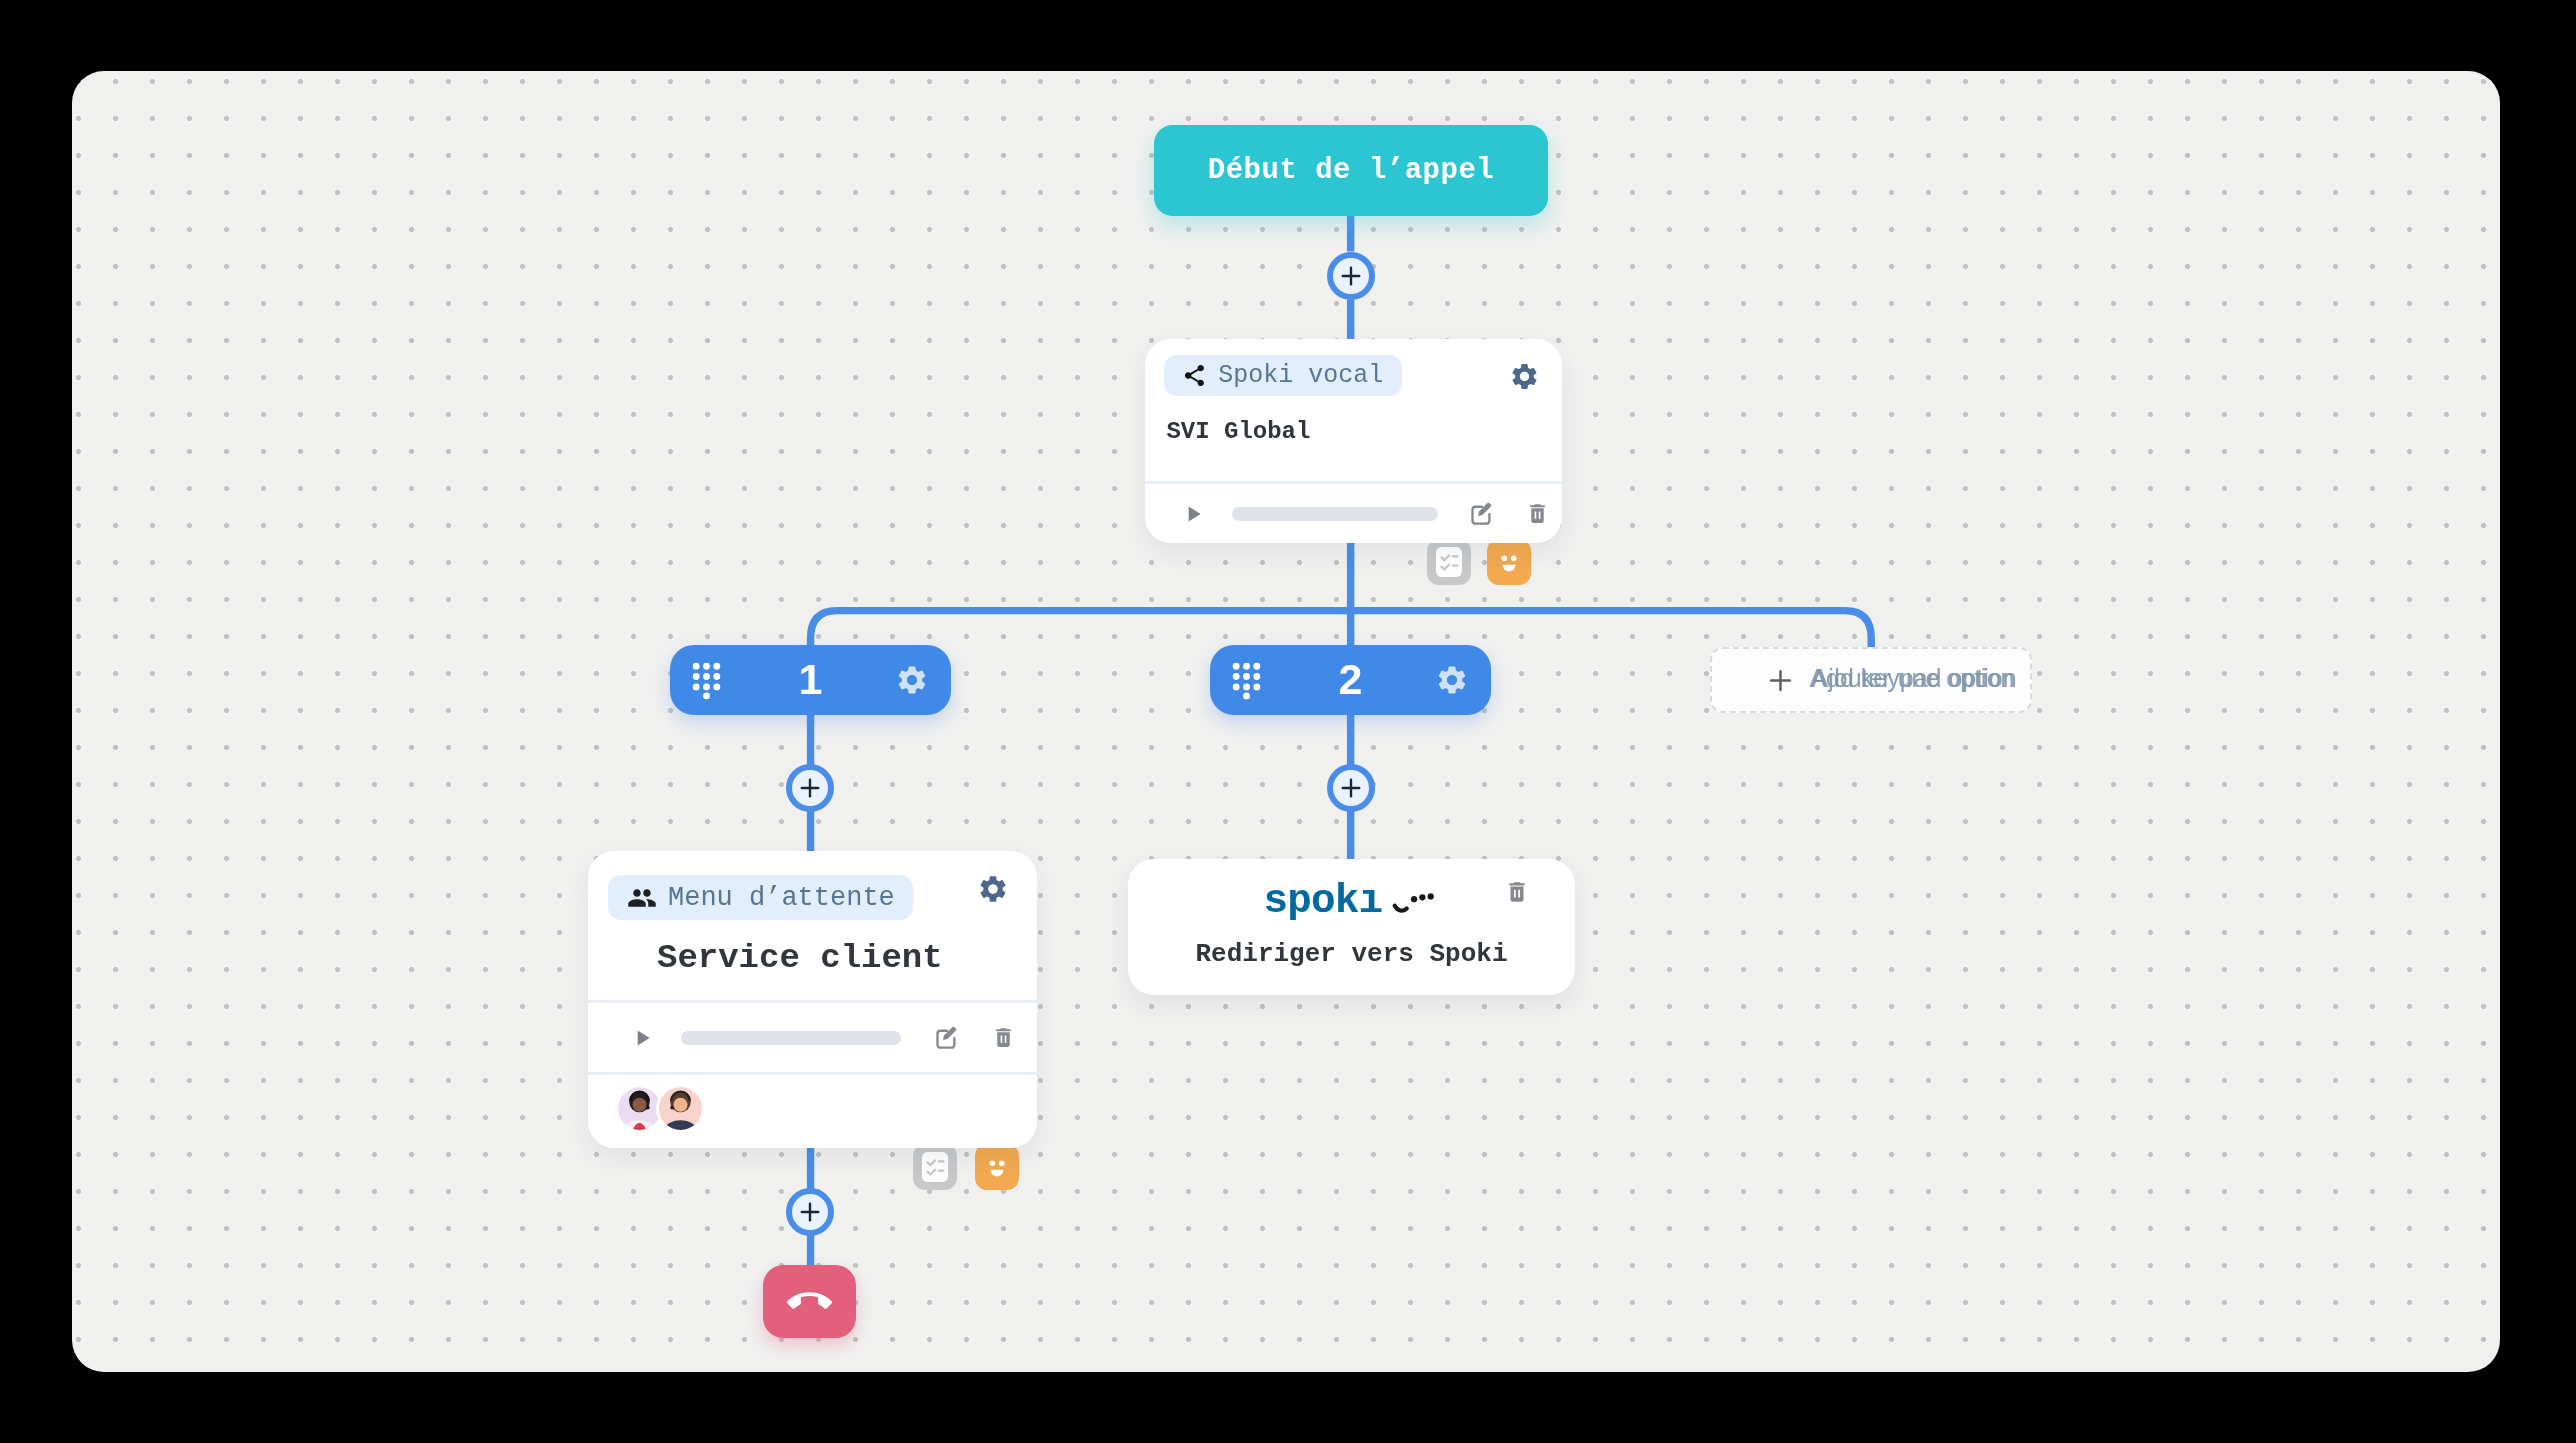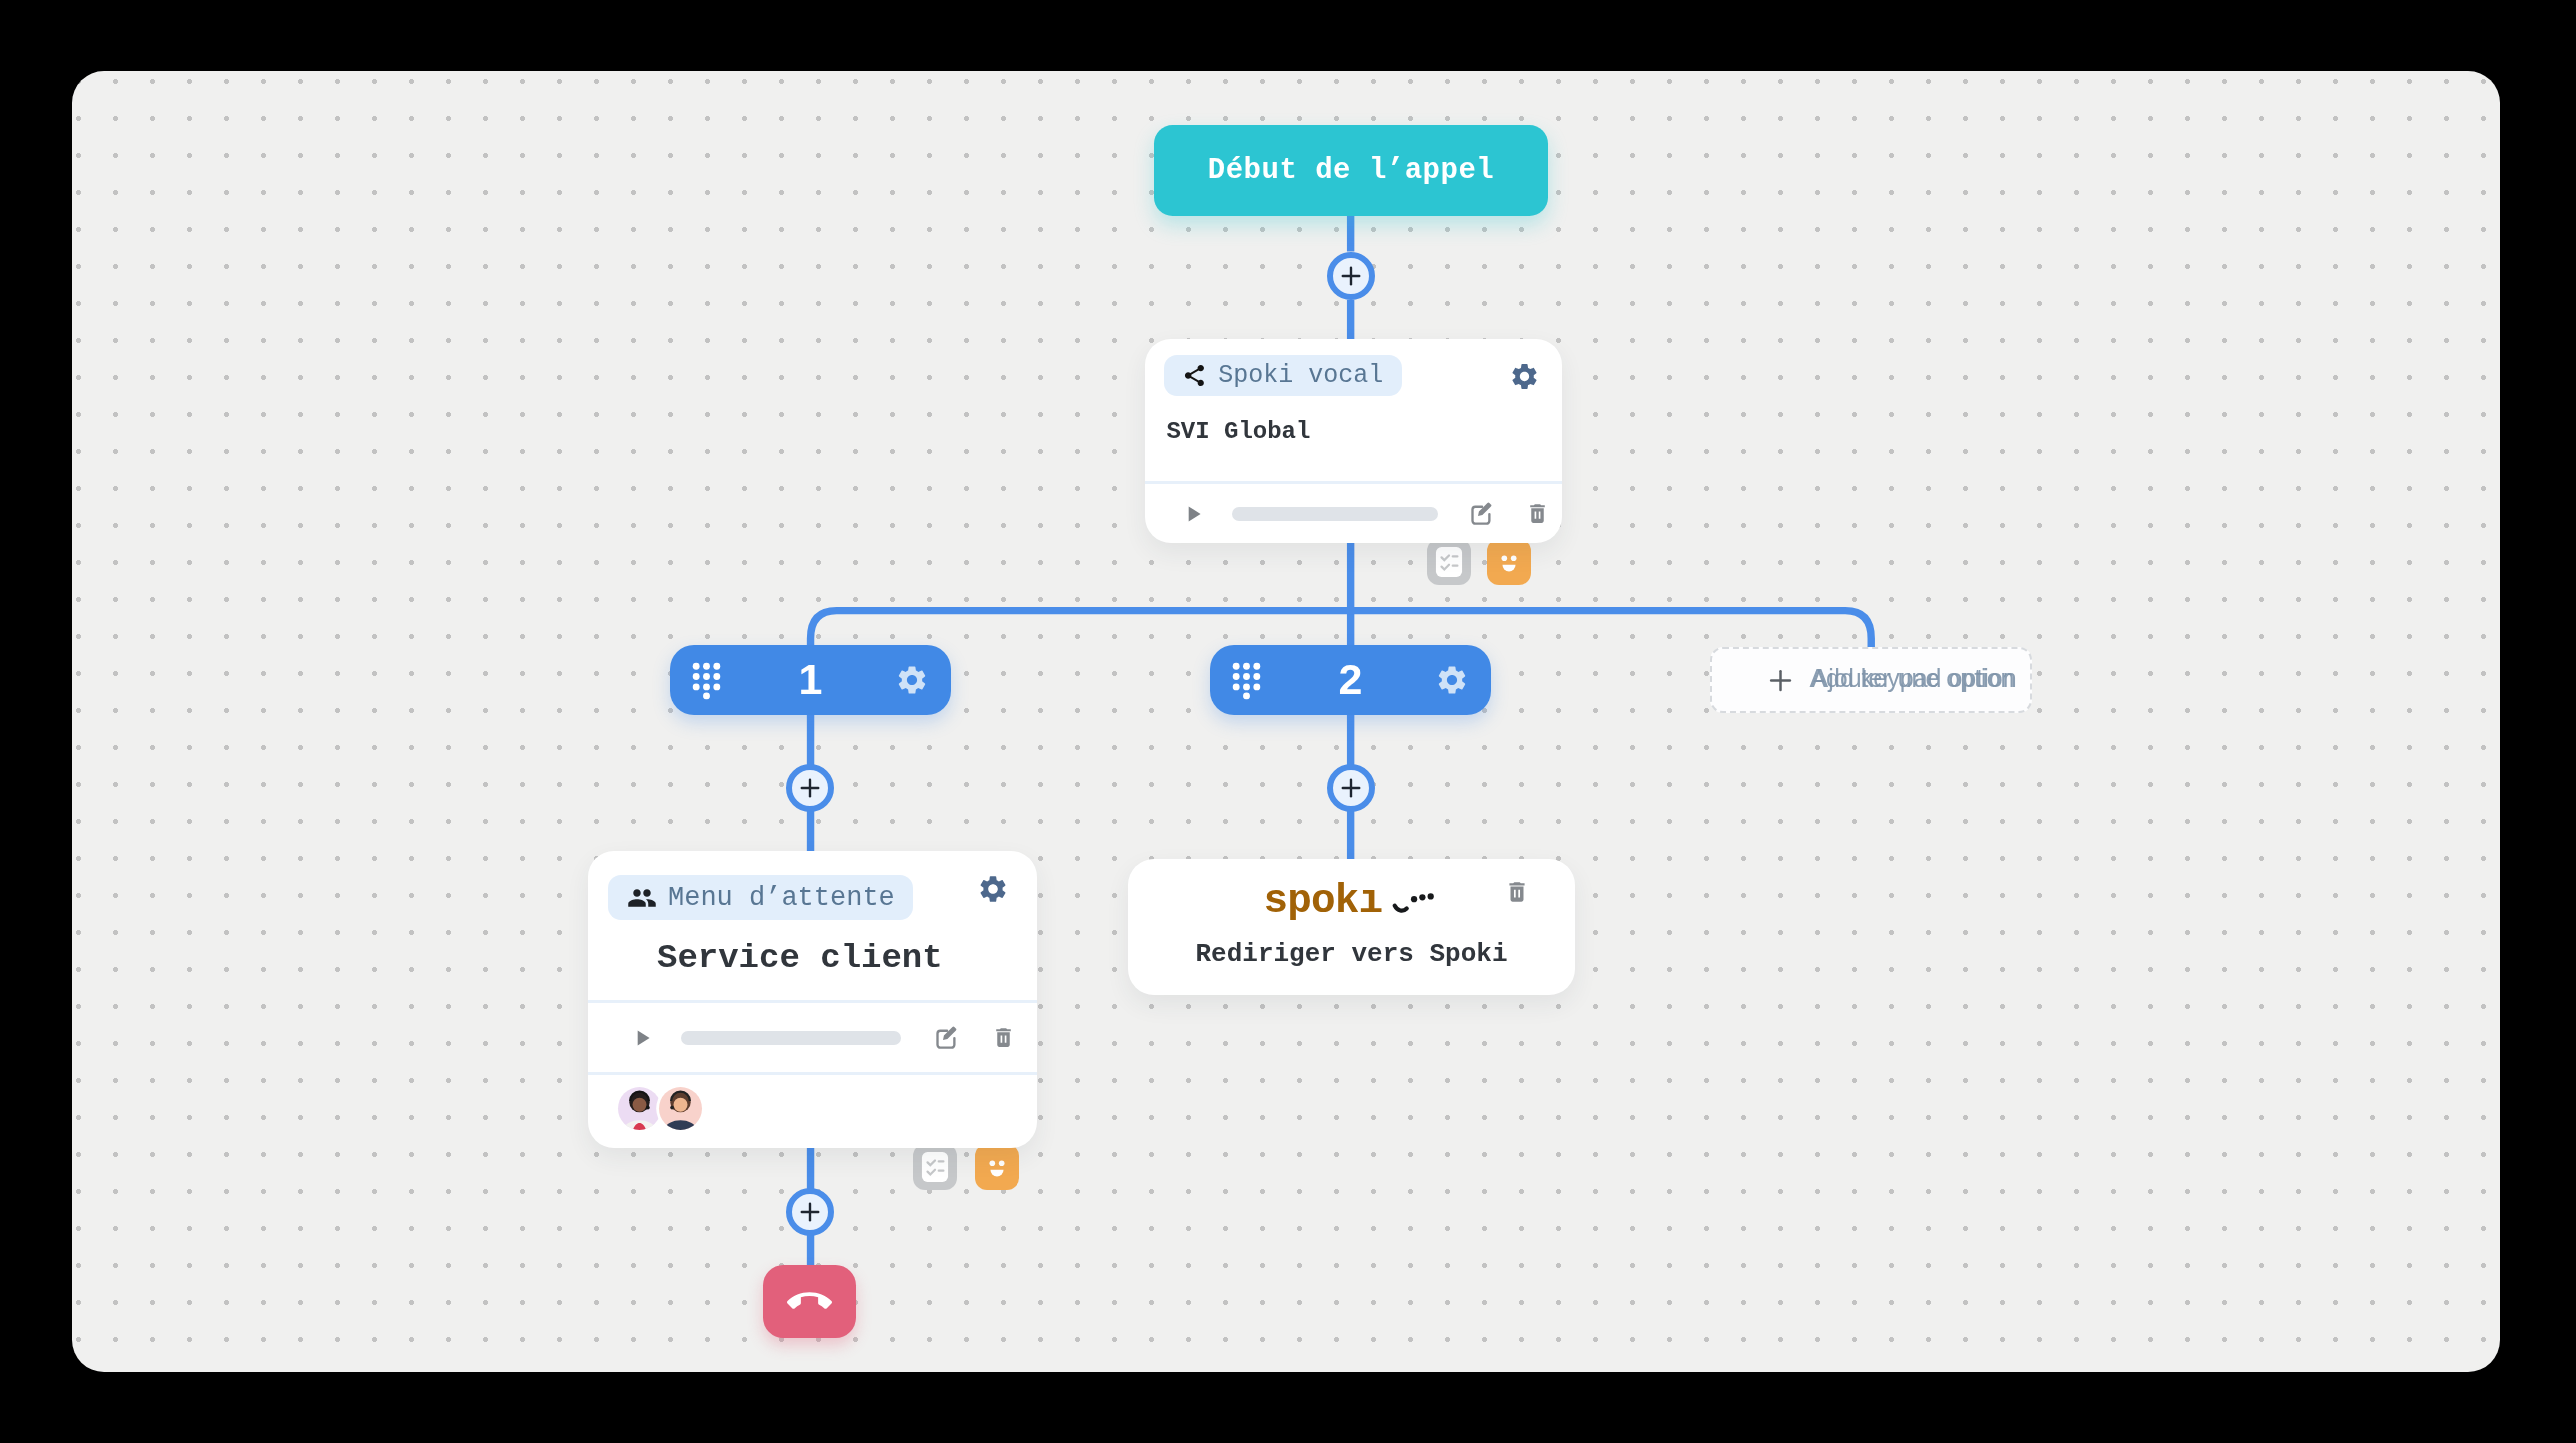--- a/index.html
+++ b/index.html
@@ -128,21 +128,21 @@
   .add-option .labels span{
     position:absolute;left:0;right:0;top:0;text-align:center;white-space:nowrap;
     color:#7e93a9;font-size:25px;opacity:.9;
   }
 
   
   .spoki-logo-row{
     position:absolute;left:0;right:0;top:20.4px;height:43px;
     display:flex;align-items:center;justify-content:center;gap:9.3px;
   }
-  .spoki-wordmark{color:#a16207;font-size:41px;font-weight:700;letter-spacing:-0.9px;}
+  .spoki-wordmark{color:#0369a1;font-size:41px;font-weight:700;letter-spacing:-0.9px;}
   .card-spoki .trash-btn{position:absolute;right:45px;top:19.5px;}
   .spoki-title{position:absolute;left:0;right:0;top:80px;text-align:center;
     color:var(--dark-text);font-size:26px;font-weight:700;}
 
   
   .hangup-node{
     position:absolute;left:763px;top:1265px;width:93px;height:73px;border-radius:20.4px;
     background:var(--red);z-index:3;display:flex;align-items:center;justify-content:center;
     cursor:pointer;box-shadow:0 7.4px 15px rgba(226,96,123,.3);
   }

